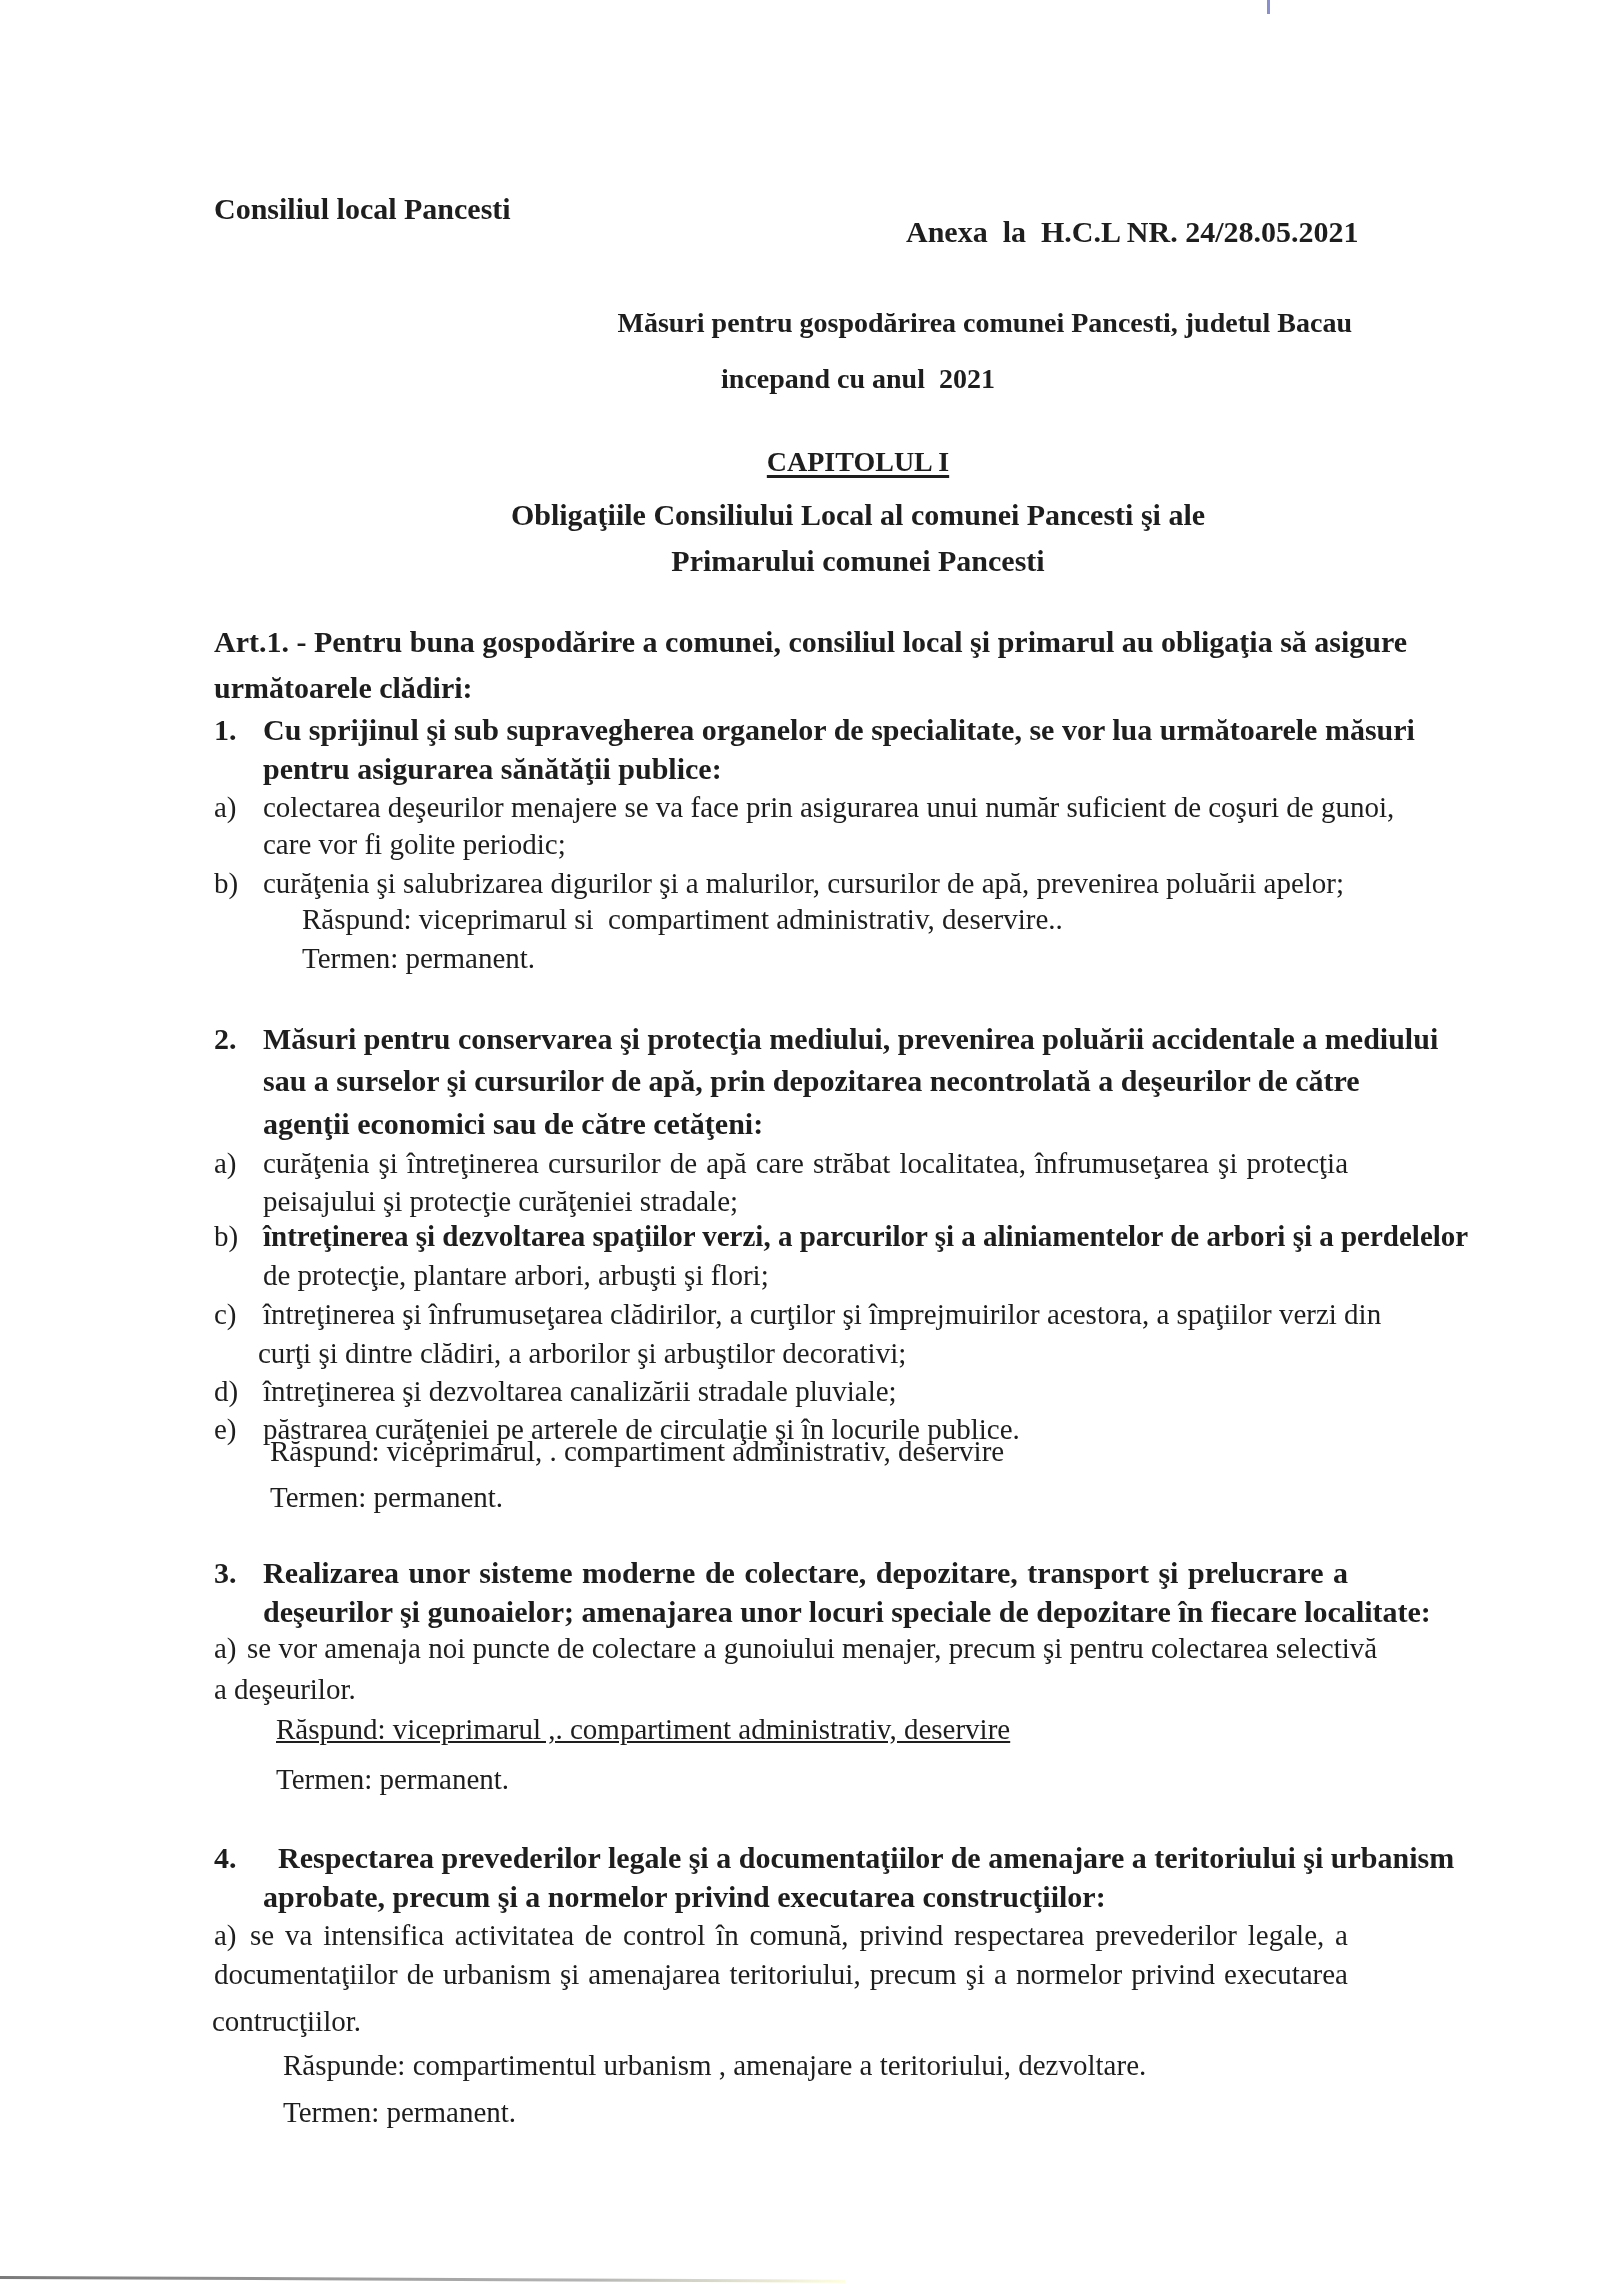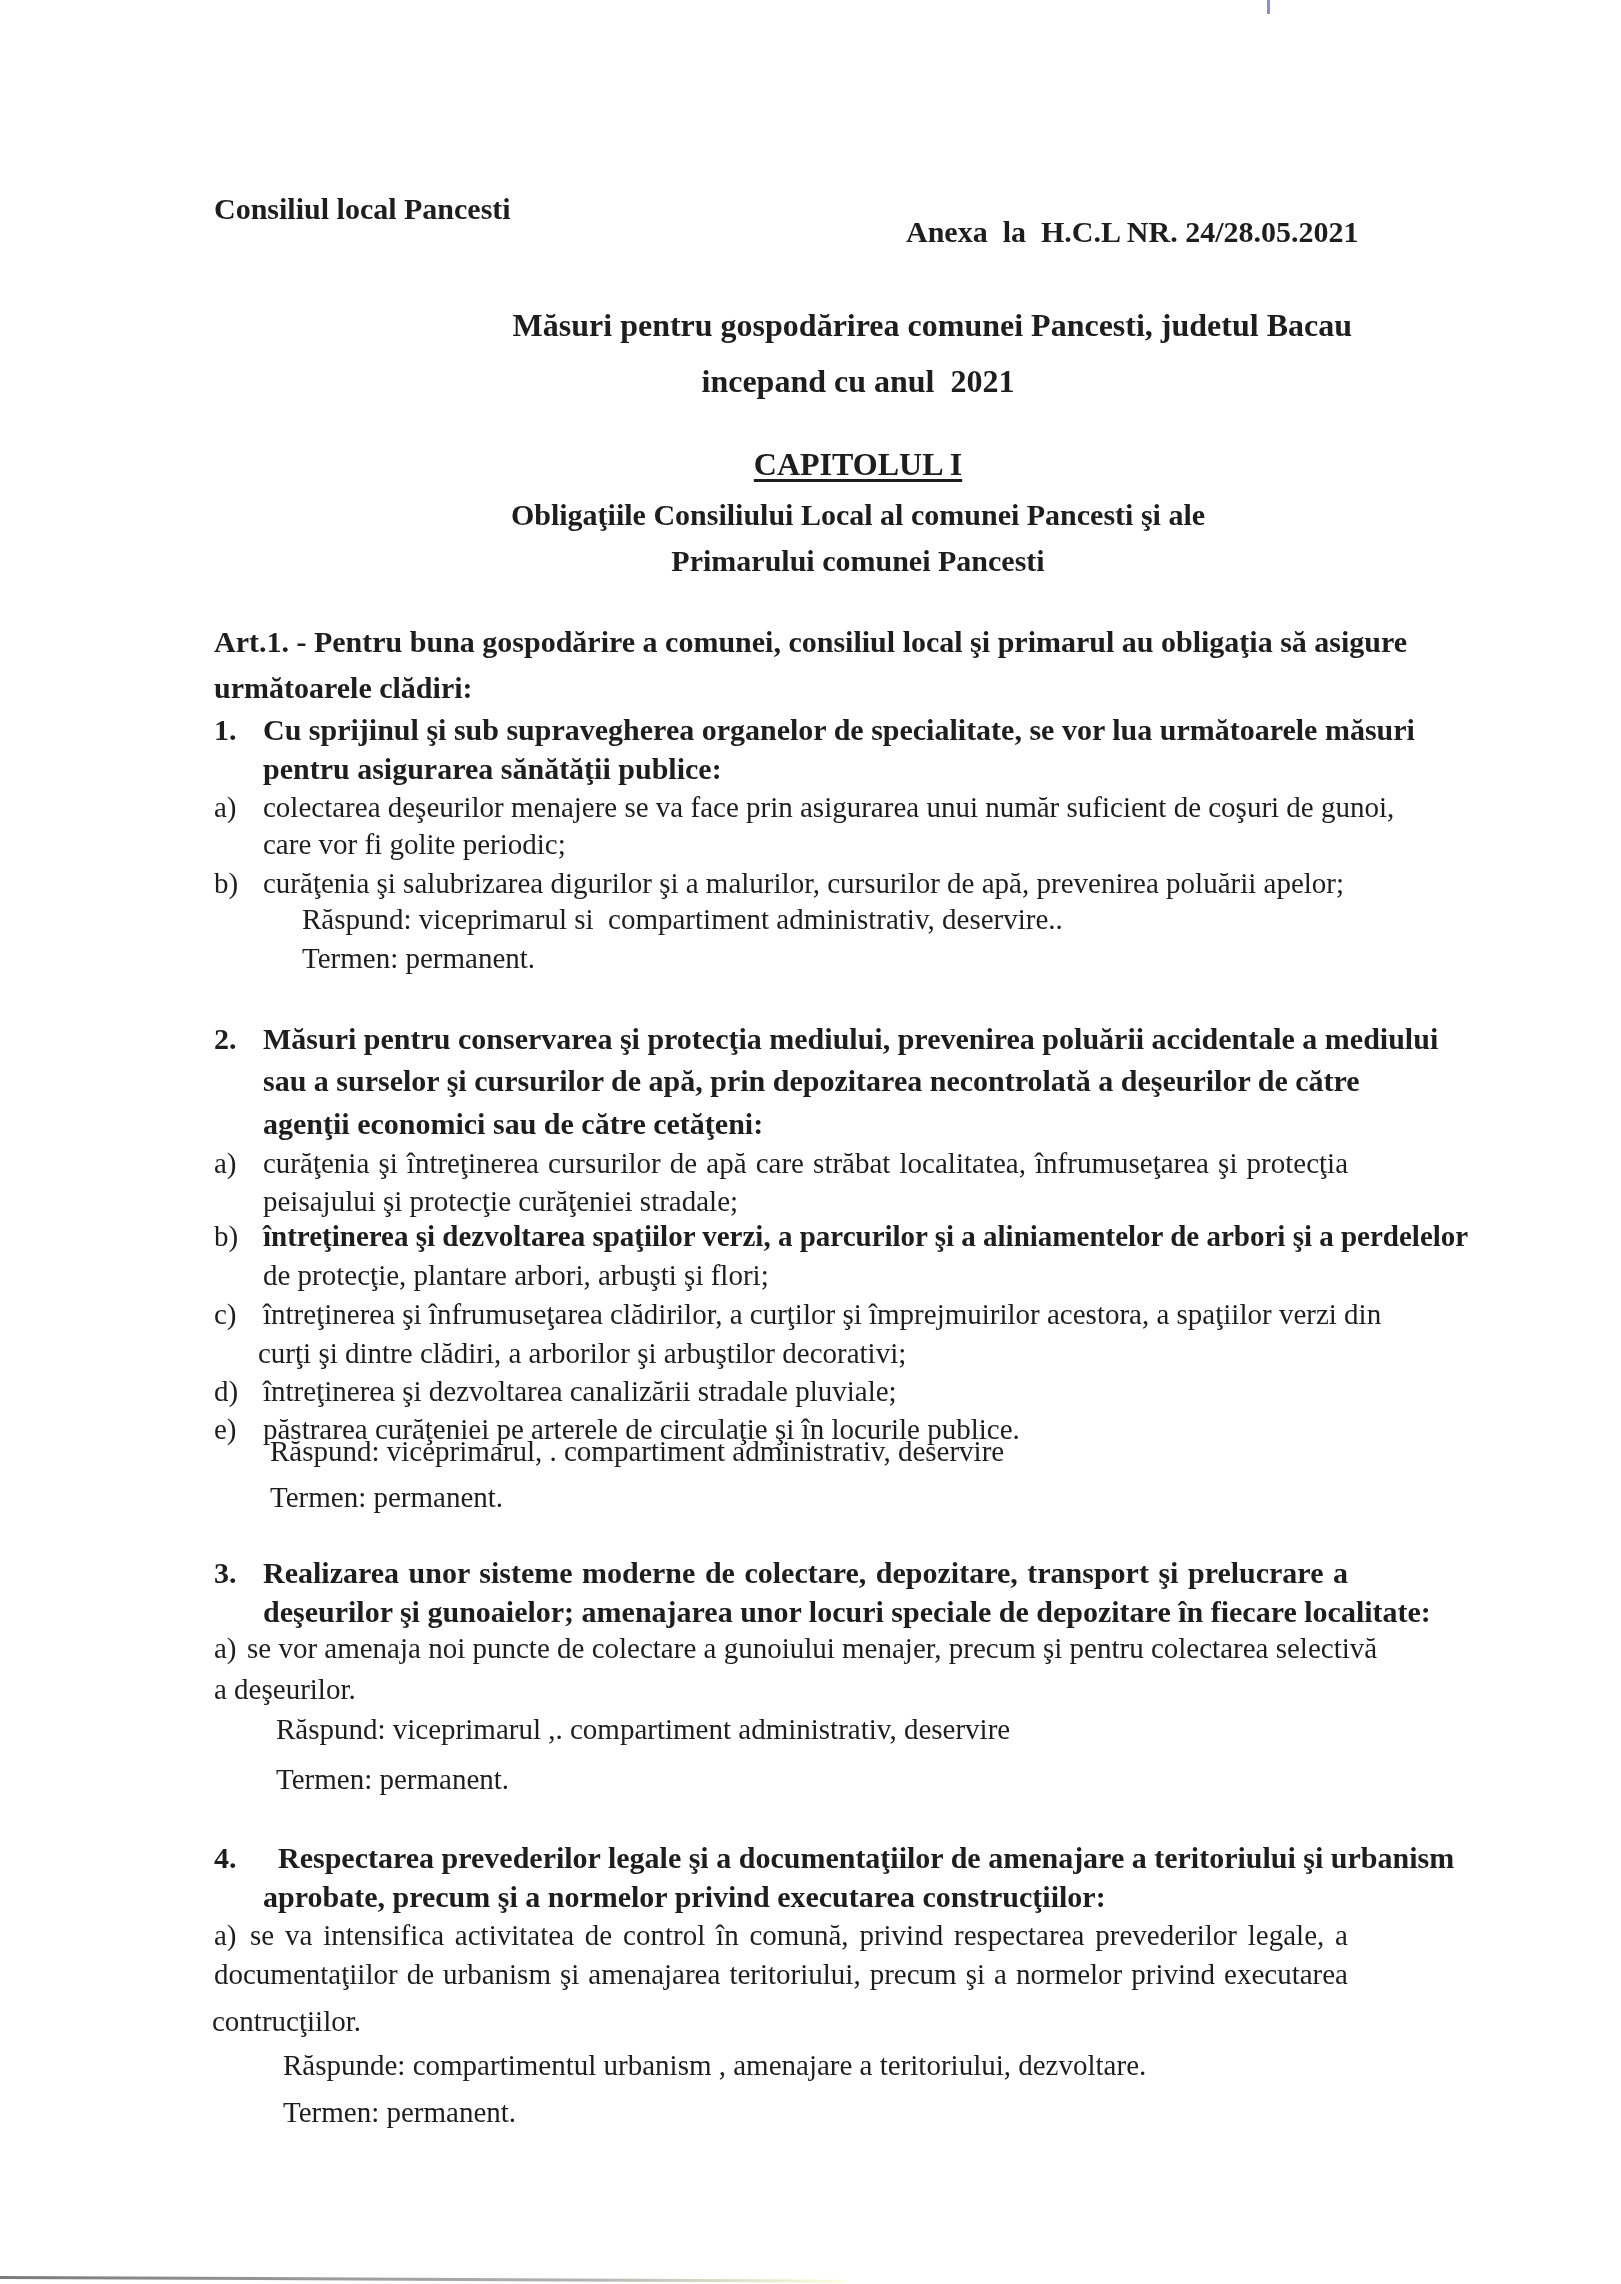--- a/index.html
+++ b/index.html
@@ -7,21 +7,21 @@
     width: 1622px; height: 2284px; background: #ffffff; position: relative; overflow: hidden;
     font-family: "Liberation Serif", "DejaVu Serif", serif; color: #1e1e1e;
   }
   .scan-mark { position: absolute; left: 1267px; top: 0; width: 2.6px; height: 14.3px; background: #8a8fd0; }
   .scan-edge { position: absolute; left: 0; top: 2276px; width: 845px; height: 2.6px;
     background: linear-gradient(90deg, #7a7a7a, #b5b5b5 70%, rgba(255,255,200,0.6)); transform: rotate(0.25deg); transform-origin: left; }
   .ln { position: absolute; white-space: nowrap; line-height: 1; }
   .b { font-weight: bold; }
   .fs-body { font-size: 29px; }
   .fs-h { font-size: 30px; }
-  .fs-title { font-size: 32px; }
+  .fs-title { font-size: 28px; }
   .u { text-decoration: underline; text-decoration-thickness: 2.6px; text-underline-offset: 3.9px; }
   .just { display: block; text-align: justify; text-align-last: justify; }
   .center { text-align: center; }
 </style>
 </head>
 <body>
 
 <div class="scan-mark"></div>
 
 <div class="ln b fs-h" style="left:214px; top:146px;margin-top:48px;">Consiliul local Pancesti</div>
@@ -98,21 +98,21 @@
   <div class="ln b fs-h" style="left:214px; top:1558px;">3.</div>
   <div class="ln b fs-h" style="left:263px; top:1558px; width:1085px;">
       <span class="just">Realizarea unor sisteme moderne de colectare, depozitare, transport şi prelucrare a</span>
     </div>
   <div class="ln b fs-h" style="left:263px; top:1597px;">deşeurilor şi gunoaielor; amenajarea unor locuri speciale de depozitare în fiecare localitate:</div>
 
   <div class="ln fs-body" style="left:214px; top:1634px;">a)</div>
   <div class="ln fs-body" style="left:247px; top:1634px;">se vor amenaja noi puncte de colectare a gunoiului menajer, precum şi pentru colectarea selectivă</div>
   <div class="ln fs-body" style="left:214px; top:1675px;">a deşeurilor.</div>
 
-  <div class="ln fs-body" style="left:276px; top:1715px; white-space:pre;">Răspund: viceprimarul ,. compartiment administrativ, deservire</div>
+  <div class="ln fs-body" style="left:276px; top:1715px; white-space:pre;text-decoration:underline;">Răspund: viceprimarul ,. compartiment administrativ, deservire</div>
   <div class="ln fs-body" style="left:276px; top:1765px;">Termen: permanent.</div>
 </div>
 
 <div>
   <div class="ln b fs-h" style="left:214px; top:1843px;">4.</div>
   <div class="ln b fs-h" style="left:278px; top:1843px;">Respectarea prevederilor legale şi a documentaţiilor de amenajare a teritoriului şi urbanism</div>
   <div class="ln b fs-h" style="left:263px; top:1882px;">aprobate, precum şi a normelor privind executarea construcţiilor:</div>
 
   <div class="ln fs-body" style="left:214px; top:1921px;">a)</div>
   <div class="ln fs-body" style="left:250px; top:1921px; width:1098px;">

